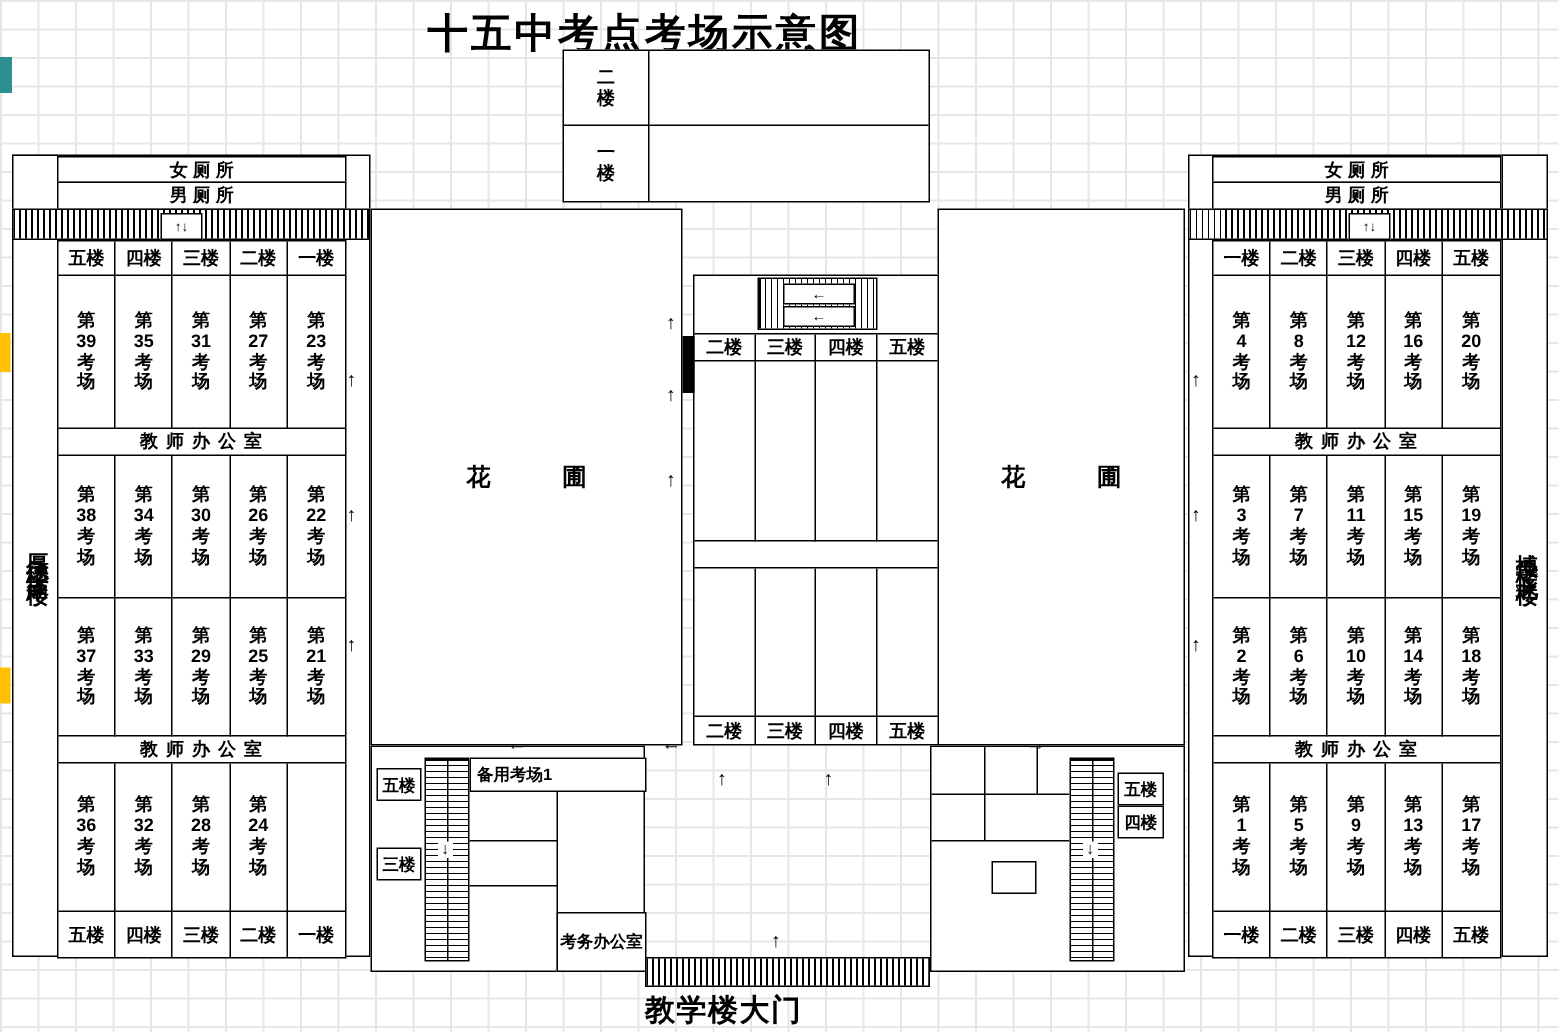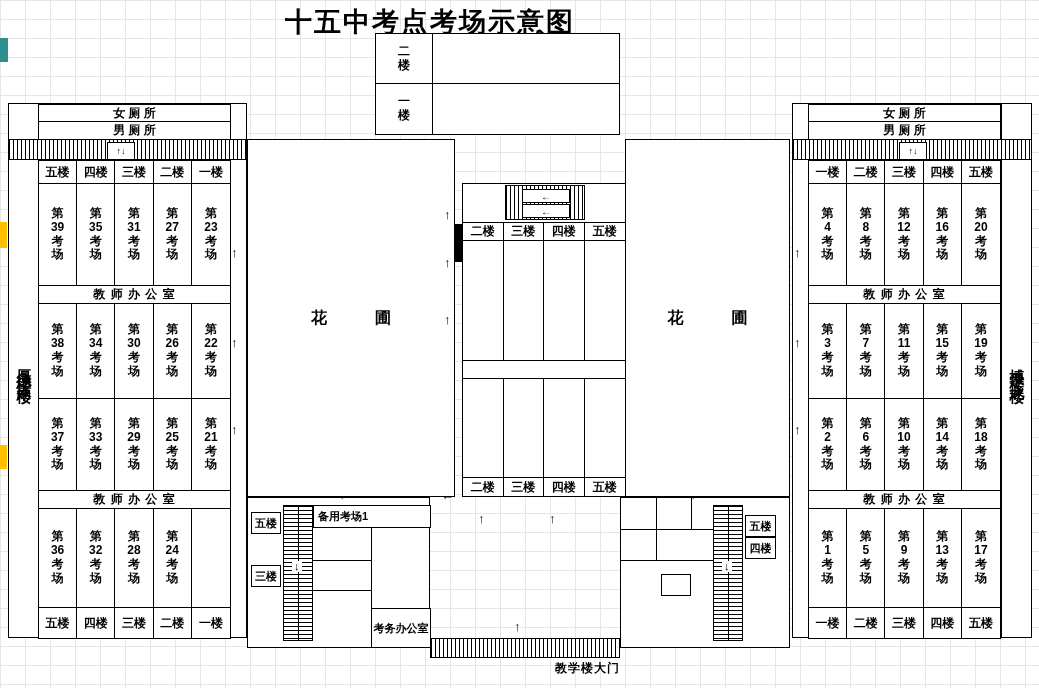--- a/index.html
+++ b/index.html
@@ -323,21 +323,21 @@
     <div class="bx" style="left:40px;top:76px;width:30px;height:22px"></div>
     <div class="bx hh" style="left:92px;top:7px;width:30px;height:136px">
       <div class="vl" style="left:14px;top:0;height:134px"></div>
       <div class="ar chip" style="left:8px;top:55px;font-size:11px">↓</div>
     </div>
     <div class="bx ct" style="left:124px;top:17px;width:31px;height:22px;font-size:11px">五楼</div>
     <div class="bx ct" style="left:124px;top:39px;width:31px;height:22px;font-size:11px">四楼</div>
   </div>
 
   <div class="bx hv" style="left:430px;top:638px;width:190px;height:20px"></div>
-  <div class="s" style="left:430px;top:660px;width:190px;text-align:right;font-size:12px;letter-spacing:1px">教学楼大门</div>
+  <div class="s" style="left:430px;top:660px;width:190px;text-align:left;font-size:20px;letter-spacing:1px">教学楼大门</div>
 
   <span class="ar" style="left:231px;top:246px">↑</span>
   <span class="ar" style="left:231px;top:336px">↑</span>
   <span class="ar" style="left:231px;top:423px">↑</span>
   <span class="ar" style="left:794px;top:246px">↑</span>
   <span class="ar" style="left:794px;top:336px">↑</span>
   <span class="ar" style="left:794px;top:423px">↑</span>
   <span class="ar" style="left:444px;top:208px">↑</span>
   <span class="ar" style="left:444px;top:256px">↑</span>
   <span class="ar" style="left:444px;top:313px">↑</span>

